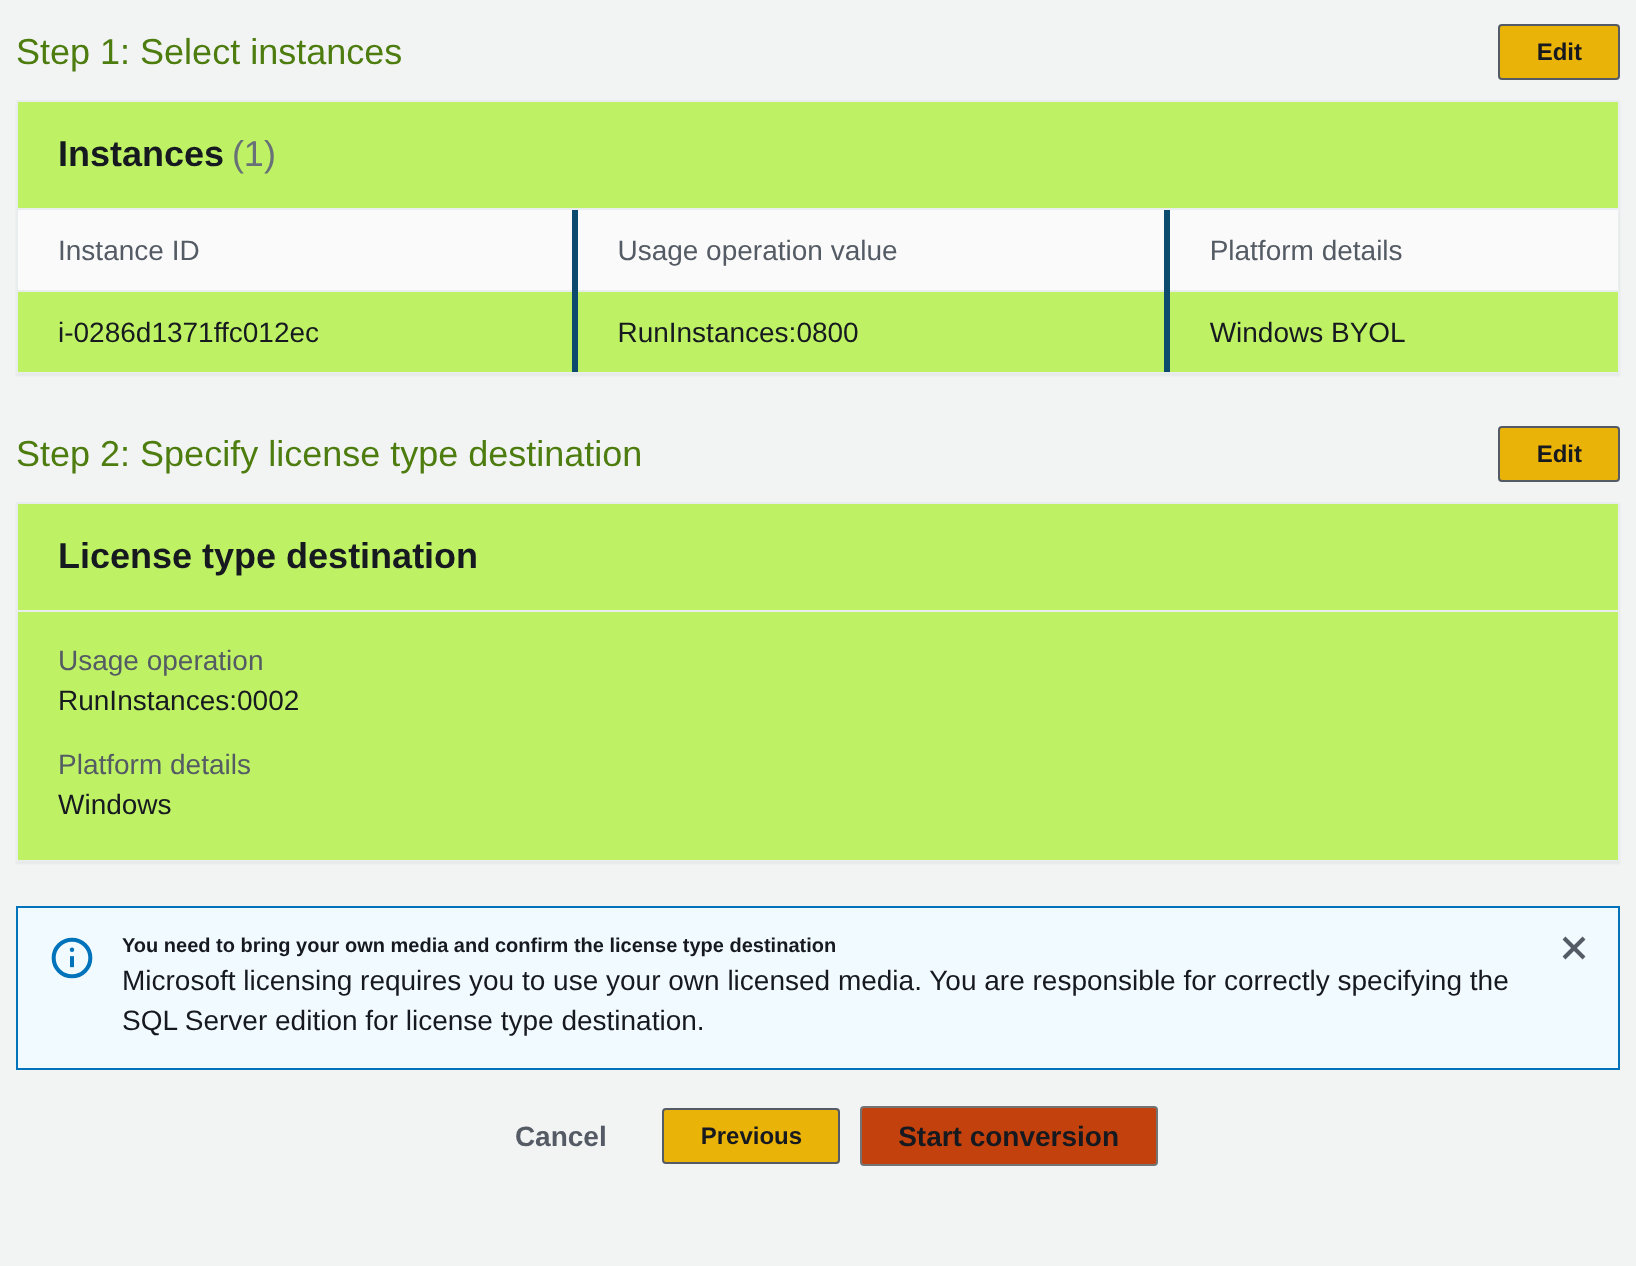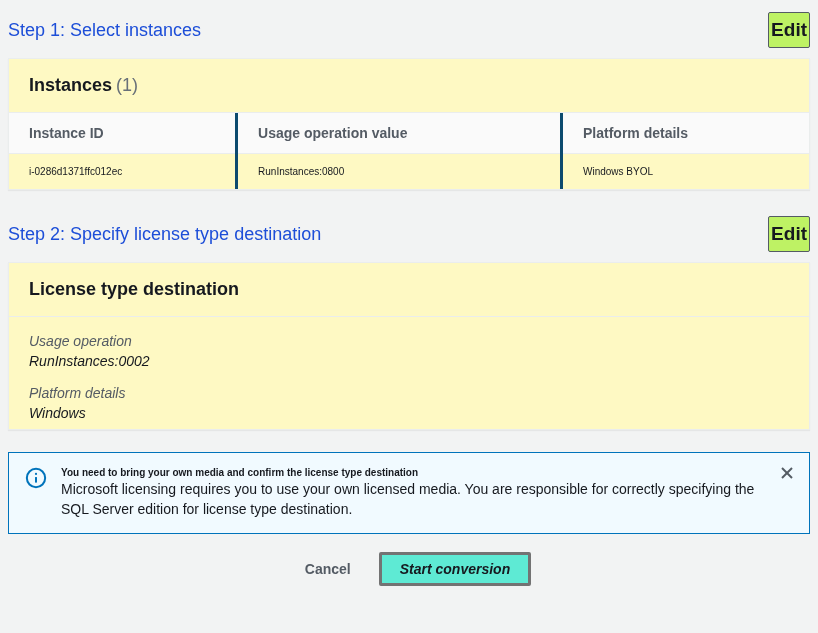--- a/index.html
+++ b/index.html
@@ -11,79 +11,78 @@
     width: 818px;
     padding: 0;
   }
   .step-section { padding: 8px 8px 14px 8px; }
   .step-header {
     display: flex;
     justify-content: space-between;
     align-items: center;
     padding: 4px 0 10px 0;
   }
-  .step-title { font-size: 18px; font-weight: 400; color: #1d4ed8; }
+  .step-title { font-size: 18px; font-weight: 400; color: #4d7c0f; }
   .btn {
-    background: #bef264;
+    background: #eab308;
     border: 1px solid #545b64;
     color: #16191f;
-    padding: 6px 2px;
-    font-size: 19px;
+    padding: 6px 18px;
+    font-size: 12px;
     font-weight: 700;
     cursor: pointer;
     border-radius: 2px;
   }
   .btn-link {
     background: transparent;
     border: none;
     color: #545b64;
     font-weight: 700;
     cursor: pointer;
     font-size: 14px;
     padding: 6px 18px;
   }
   .btn-primary {
-    background: #5eead4;
-    border: 3px solid #737373;
+    background: #c2410c;
+    border: 1px solid #737373;
     color: #16191f;
     font-weight: 700;
     padding: 6px 18px;
     font-size: 14px;
     cursor: pointer;
     border-radius: 2px;
-    font-style: italic;
   }
   .panel {
-    background: #fef9c3;
+    background: #bef264;
     border: 1px solid #eaeded;
     box-shadow: 0 1px 1px rgba(0,0,0,0.05);
   }
   .panel-header {
     padding: 16px 20px;
     border-bottom: 1px solid #eaeded;
   }
   .panel-title { font-size: 18px; font-weight: 700; }
   .count { color: #687078; font-weight: 400; }
   table { width: 100%; border-collapse: collapse; }
   th {
     text-align: left;
-    font-weight: 700;
+    font-weight: 400;
     color: #545b64;
     font-size: 14px;
     padding: 12px 20px;
     border-bottom: 1px solid #eaeded;
     background: #fafafa;
   }
   td {
     padding: 12px 20px;
     color: #16191f;
-    font-size: 10px;
+    font-size: 14px;
   }
   th + th, td + td { border-left: 3px solid #0c4a6e; }
-  .panel-body { padding: 16px 20px 8px 20px; font-style: italic; }
+  .panel-body { padding: 16px 20px 20px 20px; }
   .field-label { color: #545b64; font-size: 14px; margin-bottom: 4px; }
   .field-value { color: #16191f; font-size: 14px; margin-bottom: 16px; }
   .field-value:last-child { margin-bottom: 0; }
   .alert {
     margin: 8px;
     border: 1px solid #0073bb;
     background: #f1faff;
     padding: 14px 40px 14px 52px;
     position: relative;
     border-radius: 0;
@@ -177,14 +176,15 @@
       <line x1="3" y1="3" x2="13" y2="13"></line>
       <line x1="13" y1="3" x2="3" y2="13"></line>
     </svg>
   </span>
   <div class="alert-title">You need to bring your own media and confirm the license type destination</div>
   <div class="alert-body">Microsoft licensing requires you to use your own licensed media. You are responsible for correctly specifying the SQL Server edition for license type destination.</div>
 </div>
 
 <div class="footer">
   <button class="btn-link">Cancel</button>
+  <button class="btn">Previous</button>
   <button class="btn-primary">Start conversion</button>
 </div>
 
 </body></html>

